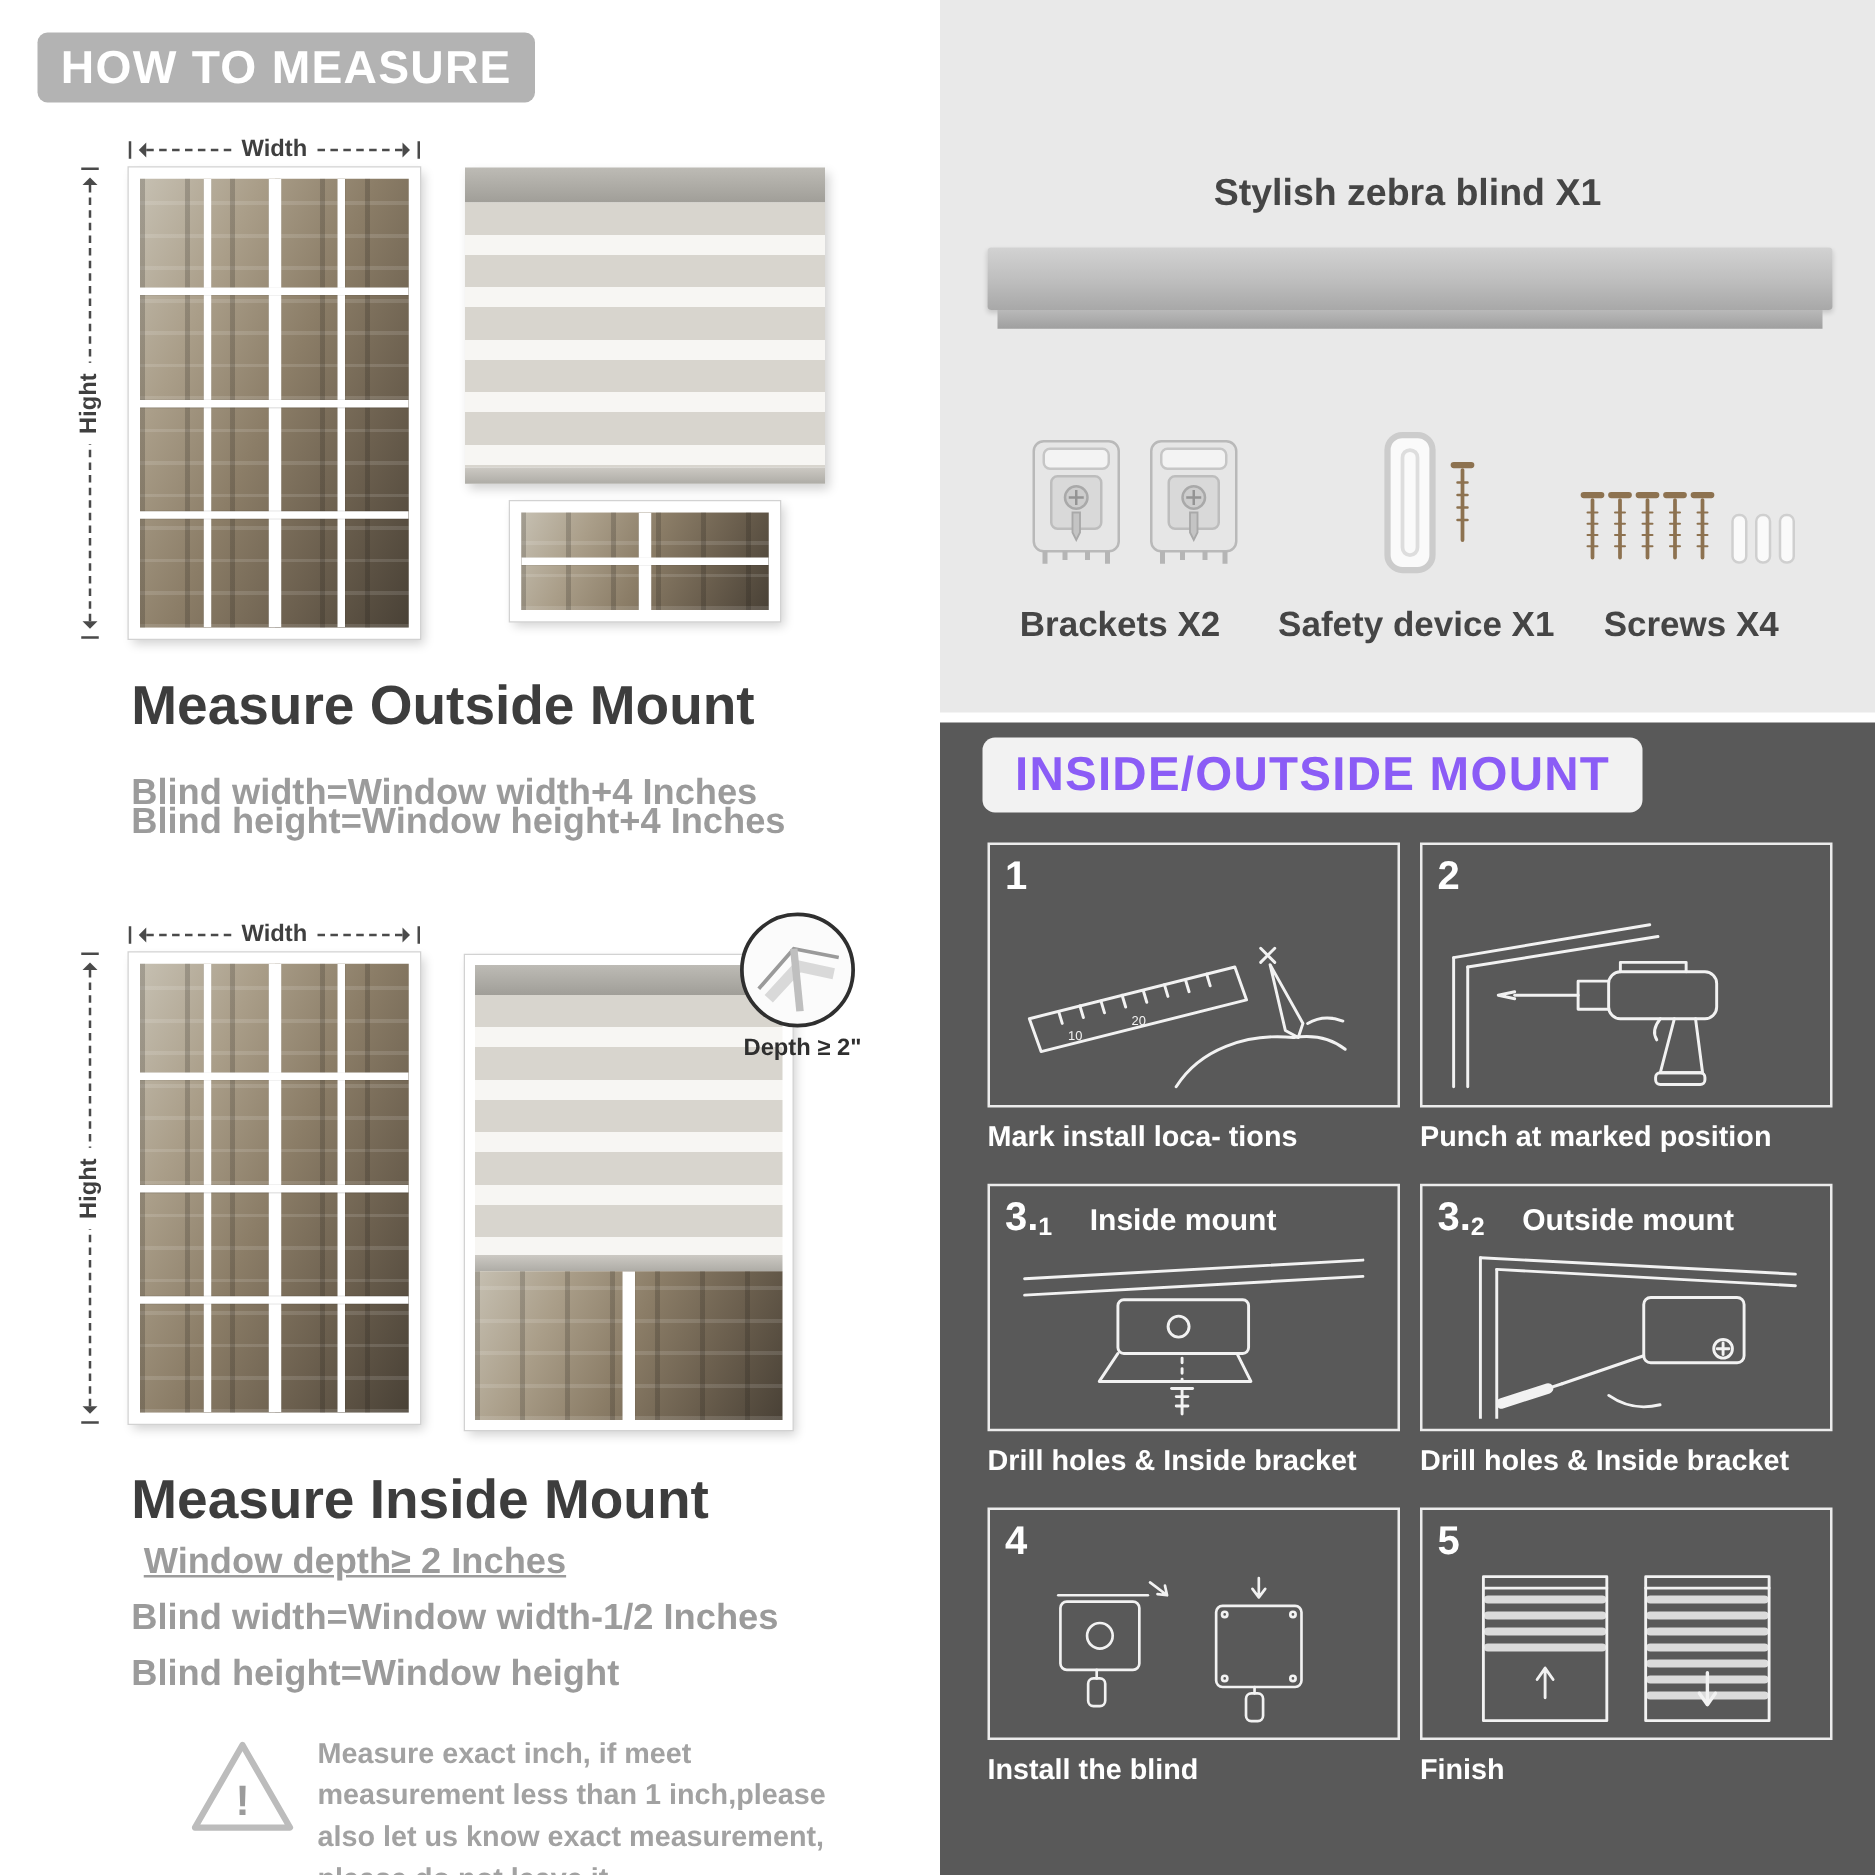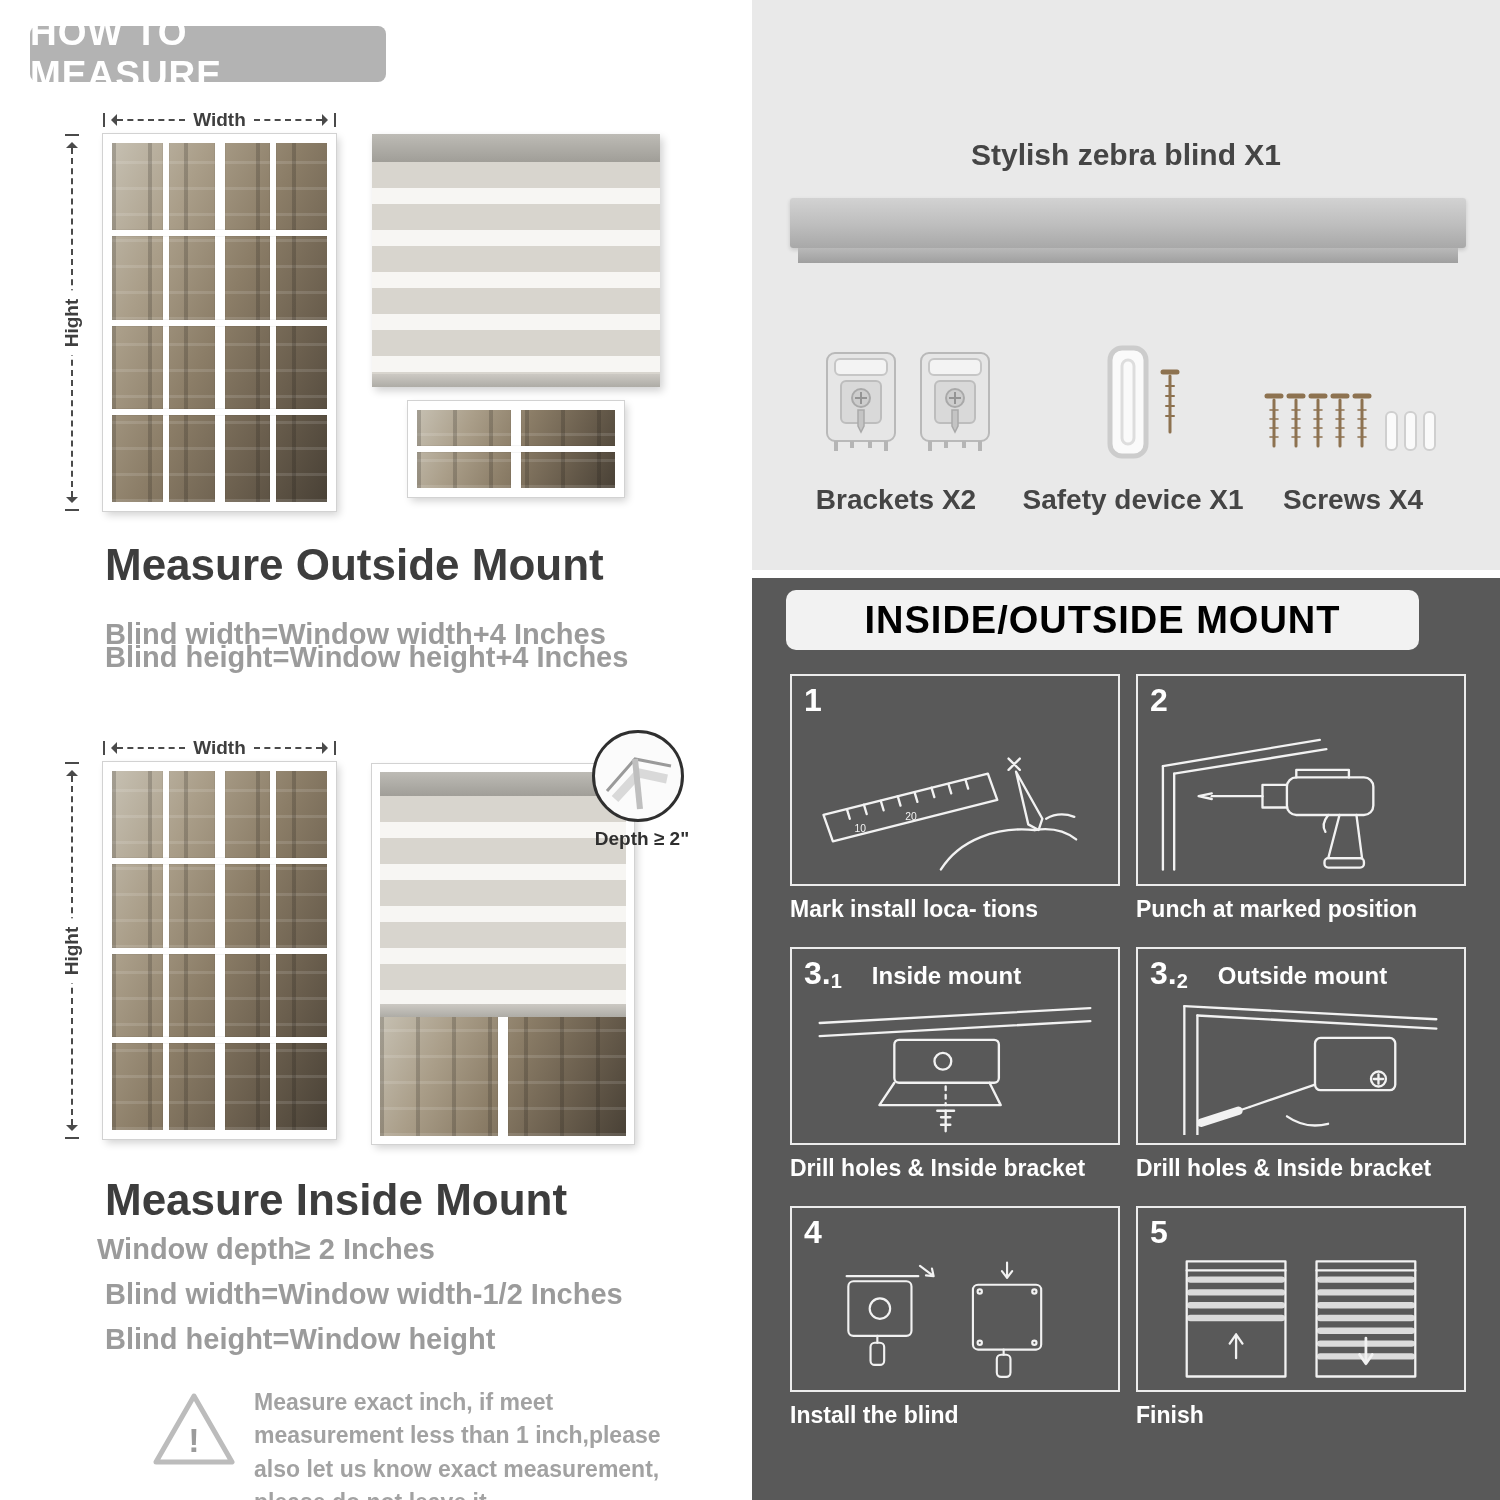--- a/index.html
+++ b/index.html
@@ -2,23 +2,23 @@
 <html><head>
 <meta charset="utf-8">
 <style>
   html,body{margin:0;padding:0;background:#fff;}
   .canvas{position:relative;width:1500px;height:1500px;background:#fff;overflow:hidden;
           font-family:"Liberation Sans","DejaVu Sans",sans-serif;}
 
   
   .badge{position:absolute;display:flex;align-items:center;justify-content:center;
          font-weight:bold;border-radius:8px;letter-spacing:1px;}
-  .badge-left{left:30px;top:26px;width:356px;height:56px;background:#b3b3b3;color:#fff;font-size:37px;}
+  .badge-left{left:30px;top:26px;width:398px;height:56px;background:#b3b3b3;color:#fff;font-size:37px;}
   .badge-included{left:788px;top:26px;width:404px;height:56px;background:#d8d8d8;color:#fff;font-size:37px;}
-  .badge-mount{left:786px;top:590px;width:633px;height:60px;background:#f2f2f2;color:#000000;font-size:38px;border-radius:10px;}
+  .badge-mount{left:786px;top:590px;width:528px;height:60px;background:#f2f2f2;color:#8b5cf6;font-size:38px;border-radius:10px;}
 
   
   .harrow{position:absolute;display:flex;align-items:center;height:16px;}
   .harrow .tick{width:2px;height:14px;background:#4a4a4a;}
   .harrow .head-l{width:0;height:0;border:6px solid transparent;border-right-color:#4a4a4a;}
   .harrow .head-r{width:0;height:0;border:6px solid transparent;border-left-color:#4a4a4a;}
   .harrow .dash{flex:1;border-top:2px dashed #4a4a4a;height:0;}
   .alabel{font-size:19px;font-weight:bold;color:#3f3f3f;padding:0 8px;white-space:nowrap;}
   .varrow{position:absolute;width:16px;display:flex;flex-direction:column;align-items:center;}
   .varrow .tick{height:2px;width:14px;background:#4a4a4a;}
@@ -185,21 +185,21 @@
   <div class="depth-circle">
     <svg viewBox="0 0 86 86" width="86" height="86">
       <path d="M20 66 L44 40 L72 46" stroke="#d9d9d9" stroke-width="9" fill="none"></path>
       <path d="M12 58 L40 26 L76 33" stroke="#9a9a9a" stroke-width="3" fill="none"></path>
       <path d="M40 26 L45 76" stroke="#bfbfbf" stroke-width="6" fill="none"></path>
     </svg>
   </div>
   <div class="depth-label" style="left:586px;top:828px;width:112px;">Depth ≥ 2"</div>
 
   <div class="h-dark" style="left:105px;top:1175px;">Measure Inside Mount</div>
-  <div class="m-line" style="left:97px;top:1233px;">Window depth≥ 2 Inches</div>
+  <div class="m-line" style="left:115px;top:1233px;text-decoration:underline;">Window depth≥ 2 Inches</div>
   <div class="m-line" style="left:105px;top:1278px;">Blind width=Window width-1/2 Inches</div>
   <div class="m-line" style="left:105px;top:1323px;">Blind height=Window height</div>
 
   <svg style="position:absolute;left:148px;top:1388px;" viewBox="0 0 92 84" width="92" height="84">
     <path d="M46 8 L84 74 H8 Z" fill="none" stroke="#bcbcbc" stroke-width="5" stroke-linejoin="round"></path>
     <text x="46" y="64" text-anchor="middle" font-size="34" font-weight="bold" fill="#9b9b9b">!</text>
   </svg>
   <div class="warn-text" style="left:254px;top:1386px;width:452px;">Measure exact inch, if meet measurement less than 1 inch,please also let us know exact measurement, please do not leave it</div>
 
   <div class="panel-light"></div>

